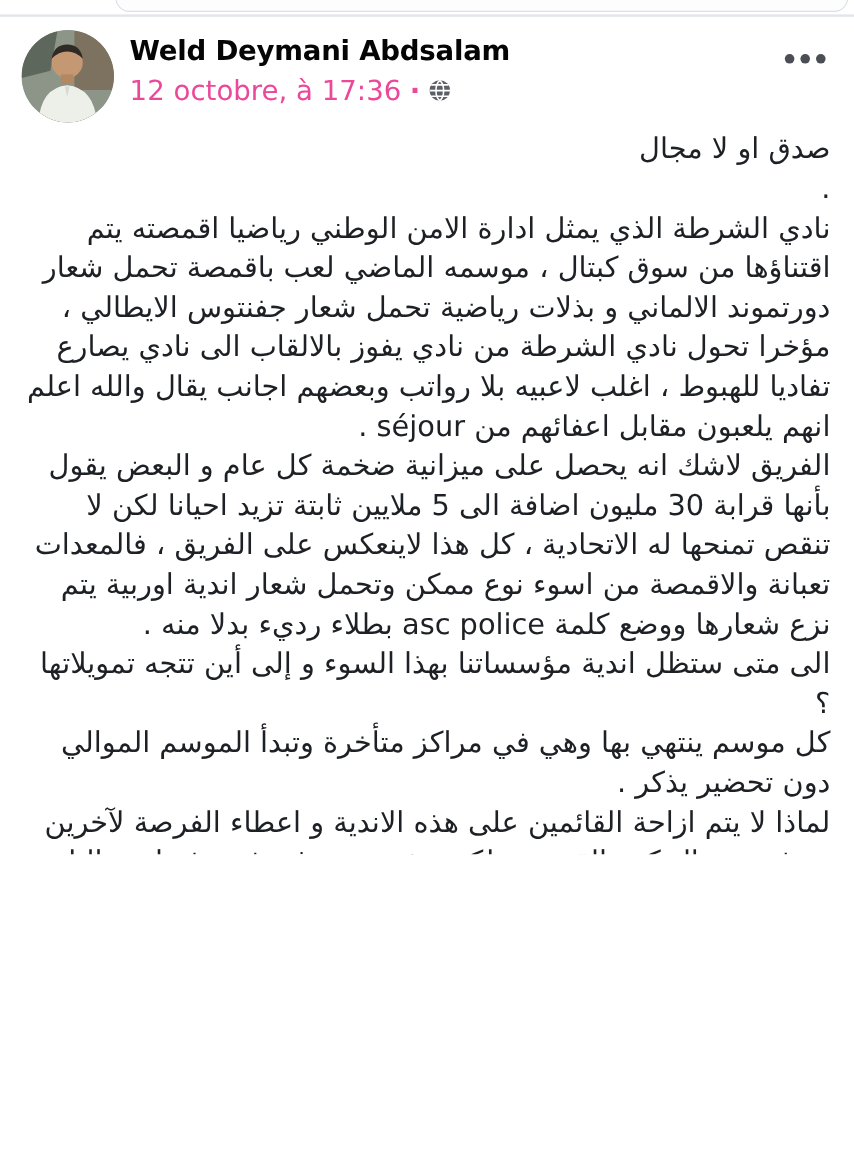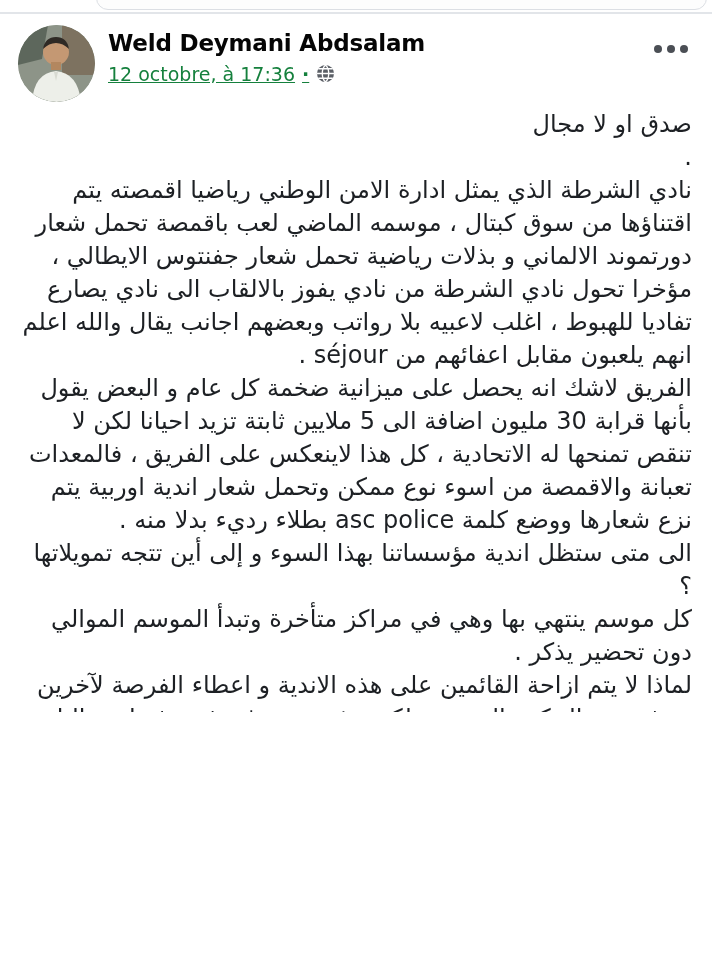--- a/index.html
+++ b/index.html
@@ -29,21 +29,21 @@
     background:#96a093;
   }
   .avatar svg { display:block; width:100%; height:100%; }
   .header-text { flex:1; margin-left:13px; padding-top:5px; }
   .author {
     font-size:23px; font-weight:bold; color:#050505;
     letter-spacing:-0.2px; cursor:pointer; line-height:1.2;
   }
   .meta {
     margin-top:5px; display:flex; align-items:center; gap:7px;
-    font-size:19px; color:#15803d;text-decoration:underline;
+    font-size:23px; color:#ec4899;
   }
   .meta .sep { font-weight:bold; }
   .globe { display:inline-flex; }
   .globe svg { width:19px; height:19px; }
   .options {
     flex:none; display:flex; gap:5px; align-items:center;
     padding:10px 4px; margin-top:10px; cursor:pointer;
   }
   .opt-dot { width:8px; height:8px; border-radius:50%; background:#4b4f55; }
 

